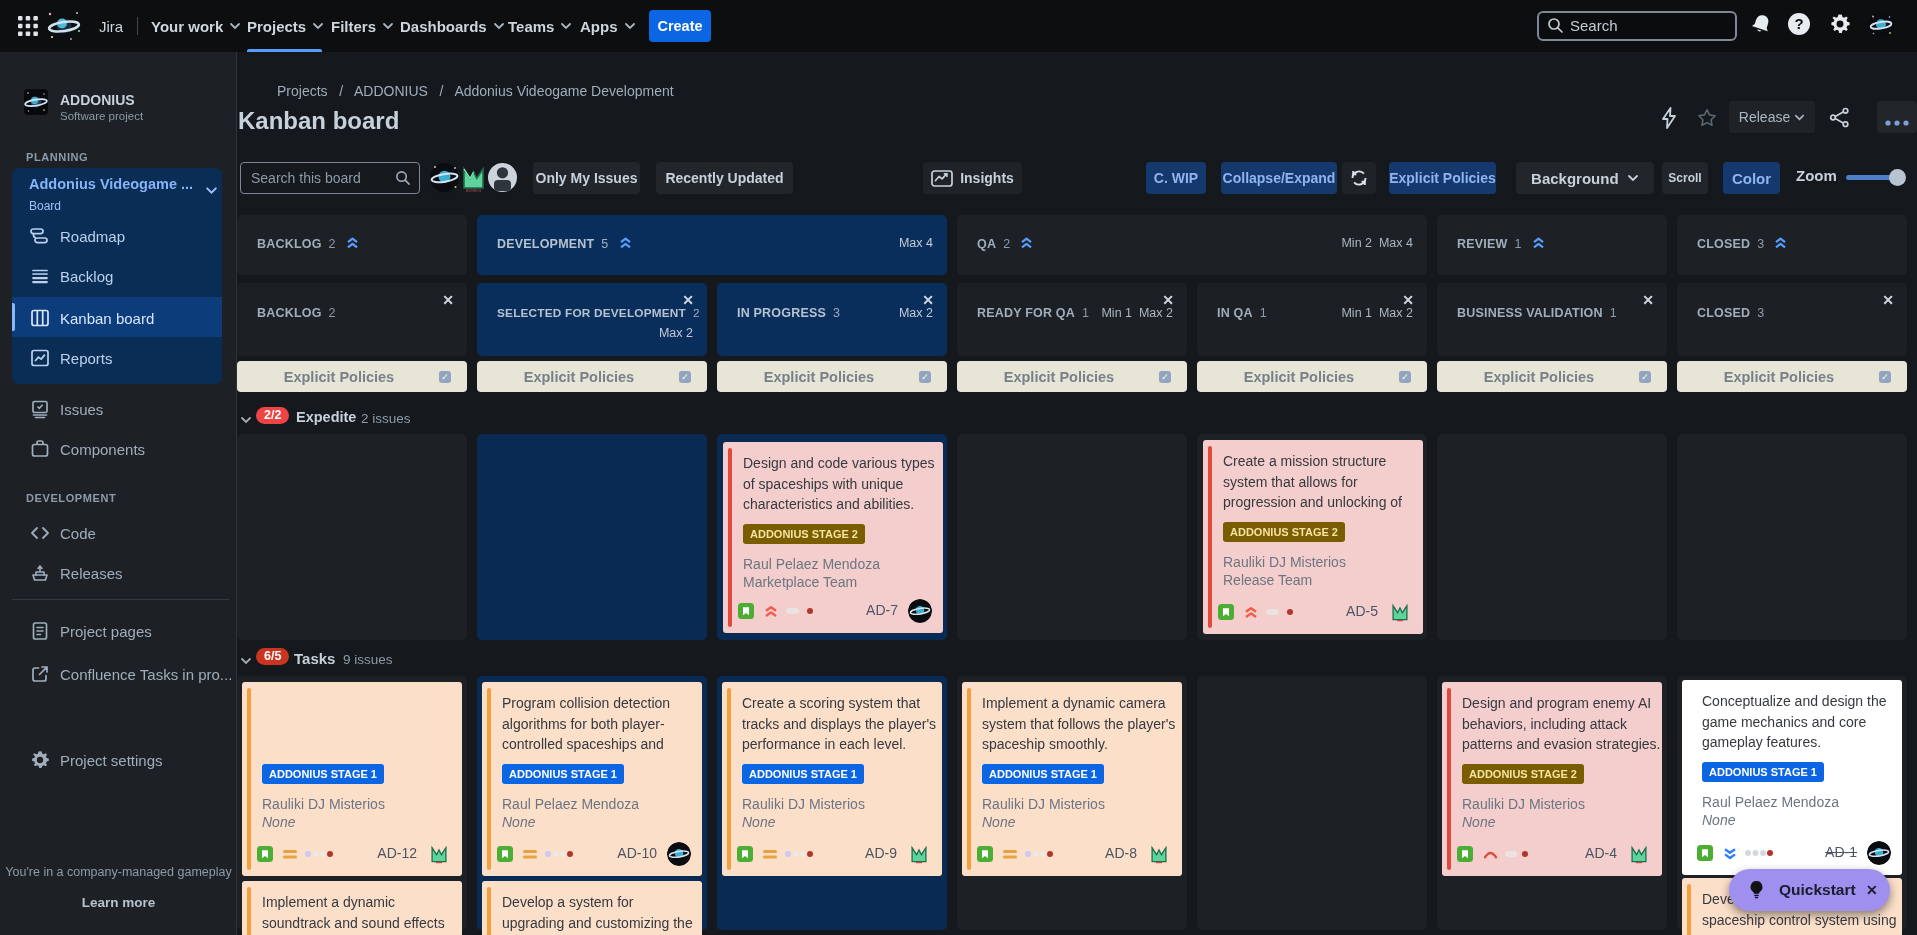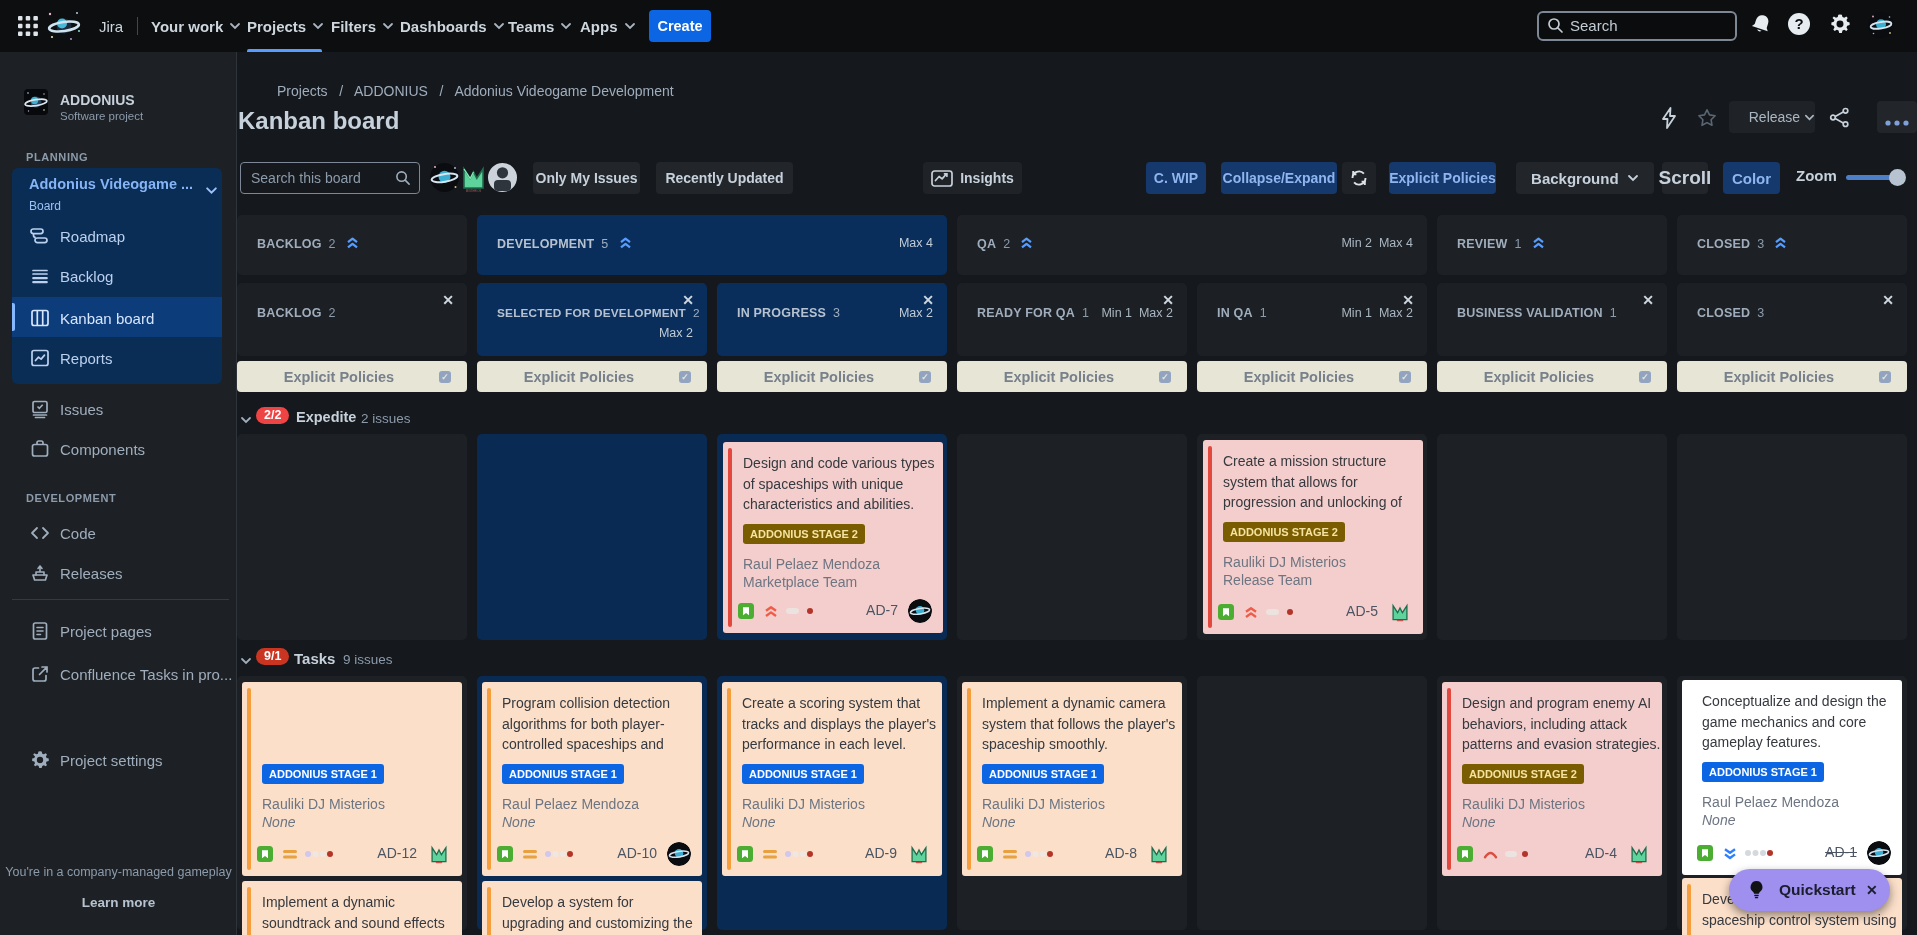--- a/index.html
+++ b/index.html
@@ -238,21 +238,21 @@
   </div>
   <div id="mainhdr">
     <div class="abs" style="left:277px;top:83px;font-size:14px;color:#9fadbc;">Projects&nbsp;&nbsp; /&nbsp;&nbsp; ADDONIUS&nbsp;&nbsp; /&nbsp;&nbsp; Addonius Videogame Development</div>
     <div class="abs" style="left:238px;top:107px;font-size:24px;font-weight:600;color:#c7d1db;">Kanban board</div>
     <svg class="abs" style="left:1659px;top:107px" width="20" height="22" viewBox="0 0 20 22">
         <path d="M11.5 1L4 12h4.5L8 21l8-12h-5z" fill="none" stroke="#c7d1db" stroke-width="1.8" stroke-linejoin="round"></path>
       </svg>
     <svg class="abs" style="left:1697px;top:108px" width="20" height="20" viewBox="0 0 20 20">
         <path d="M10 1.8l2.5 5.1 5.6.8-4 4 .9 5.6-5-2.7-5 2.7.9-5.6-4-4 5.6-.8z" fill="none" stroke="#596773" stroke-width="1.6" stroke-linejoin="round"></path>
       </svg>
-    <div class="abs" style="left:1729px;top:101px;width:86px;height:32px;background:#1f2327;border-radius:4px;color:#aab6c2;font-size:14px;display:flex;align-items:center;justify-content:flex-end;">Release&nbsp;<svg width="11" height="11" viewBox="0 0 12 12">
+    <div class="abs" style="left:1729px;top:101px;width:86px;height:32px;background:#1f2327;border-radius:4px;color:#aab6c2;font-size:14px;display:flex;align-items:center;justify-content:center;">Release&nbsp;<svg width="11" height="11" viewBox="0 0 12 12">
           <path d="M2 4l4 4 4-4" fill="none" stroke="#aab6c2" stroke-width="1.8" stroke-linecap="round"></path>
         </svg></div>
     <svg class="abs" style="left:1829px;top:107px" width="21" height="21" viewBox="0 0 21 21">
         <g fill="none" stroke="#c7d1db" stroke-width="1.7">
           <circle cx="16.5" cy="3.8" r="2.3"></circle>
           <circle cx="4" cy="10.5" r="2.3"></circle>
           <circle cx="16.5" cy="17.2" r="2.3"></circle>
           <path d="M6.2 9.4l8-4.3M6.2 11.6l8 4.3"></path>
         </g>
       </svg>
@@ -301,21 +301,21 @@
     <div class="btn" style="left:1342px;width:34px;background:#1f2327;">
         <svg width="18" height="18" viewBox="0 0 18 18">
           <path d="M15.5 9a6.5 6.5 0 01-11.4 4.3M2.5 9a6.5 6.5 0 0111.4-4.3" fill="none" stroke="#dde3e9" stroke-width="1.9"></path>
           <path d="M14.8 16v-3.2h-3.2M3.2 2v3.2h3.2" fill="none" stroke="#dde3e9" stroke-width="1.9"></path>
         </svg>
       </div>
     <div class="btn btn-blue" style="left:1389px;width:107px;">Explicit Policies</div>
     <div class="btn" style="left:1516px;width:138px;font-size:15px;">Background&nbsp;&nbsp;<svg width="12" height="12" viewBox="0 0 12 12">
           <path d="M2 4l4 4 4-4" fill="none" stroke="#c7d1db" stroke-width="1.8" stroke-linecap="round"></path>
         </svg></div>
-    <div class="btn" style="left:1662px;width:46px;font-size:19px;">Scroll</div>
+    <div class="btn" style="left:1662px;width:46px;font-size:12px;">Scroll</div>
     <div class="btn btn-blue" style="left:1723px;width:57px;font-size:15px;">Color</div>
     <div class="abs" style="left:1796px;top:167px;font-size:15px;font-weight:700;color:#c7d1db;">Zoom</div>
     <div class="abs" style="left:1846px;top:175px;width:52px;height:5px;border-radius:3px;background:#4c7fc7;"></div>
     <div class="abs" style="left:1889px;top:169px;width:17px;height:17px;border-radius:50%;background:#b8c3d1;"></div>
   </div>
   <div id="board">
 
     <div class="colhead" style="left:237px;width:230px;">
         <div class="htext">BACKLOG<span class="cnt">2</span><svg class="chev2" width="13" height="14" viewBox="0 0 13 14" style="margin-left:10px;vertical-align:-2px;">
             <path d="M2 6.2L6.5 2.6 11 6.2M2 11.4L6.5 7.8 11 11.4" fill="none" stroke="#579dff" stroke-width="2.2" stroke-linejoin="round"></path>
@@ -396,21 +396,21 @@
     <div class="cell blue" style="left:477px;top:434px;width:230px;height:206px;"></div>
     <div class="cell blue" style="left:717px;top:434px;width:230px;height:206px;"></div>
     <div class="cell" style="left:957px;top:434px;width:230px;height:206px;"></div>
     <div class="cell" style="left:1197px;top:434px;width:230px;height:206px;"></div>
     <div class="cell" style="left:1437px;top:434px;width:230px;height:206px;"></div>
     <div class="cell" style="left:1677px;top:434px;width:230px;height:206px;"></div>
 
     <div class="abs" style="left:240px;top:653px;"><svg width="12" height="12" viewBox="0 0 12 12">
           <path d="M2 4l4 4 4-4" fill="none" stroke="#9fadbc" stroke-width="1.8" stroke-linecap="round"></path>
         </svg></div>
-    <div class="abs pill" style="left:256px;top:648px;background:#ca3521;">9/1</div>
+    <div class="abs pill" style="left:256px;top:648px;background:#ca3521;">6/5</div>
     <div class="abs" style="left:294px;top:650px;font-size:15px;font-weight:600;color:#c7d1db;">Tasks</div>
     <div class="abs" style="left:343px;top:652px;font-size:13.5px;color:#8c9bab;">9 issues</div>
 
     <div class="cell" style="left:237px;top:676px;width:230px;height:254px;"></div>
     <div class="cell blue" style="left:477px;top:676px;width:230px;height:254px;"></div>
     <div class="cell blue" style="left:717px;top:676px;width:230px;height:254px;"></div>
     <div class="cell" style="left:957px;top:676px;width:230px;height:254px;"></div>
     <div class="cell" style="left:1197px;top:676px;width:230px;height:254px;"></div>
     <div class="cell" style="left:1437px;top:676px;width:230px;height:254px;"></div>
     <div class="cell" style="left:1677px;top:676px;width:230px;height:254px;"></div>

